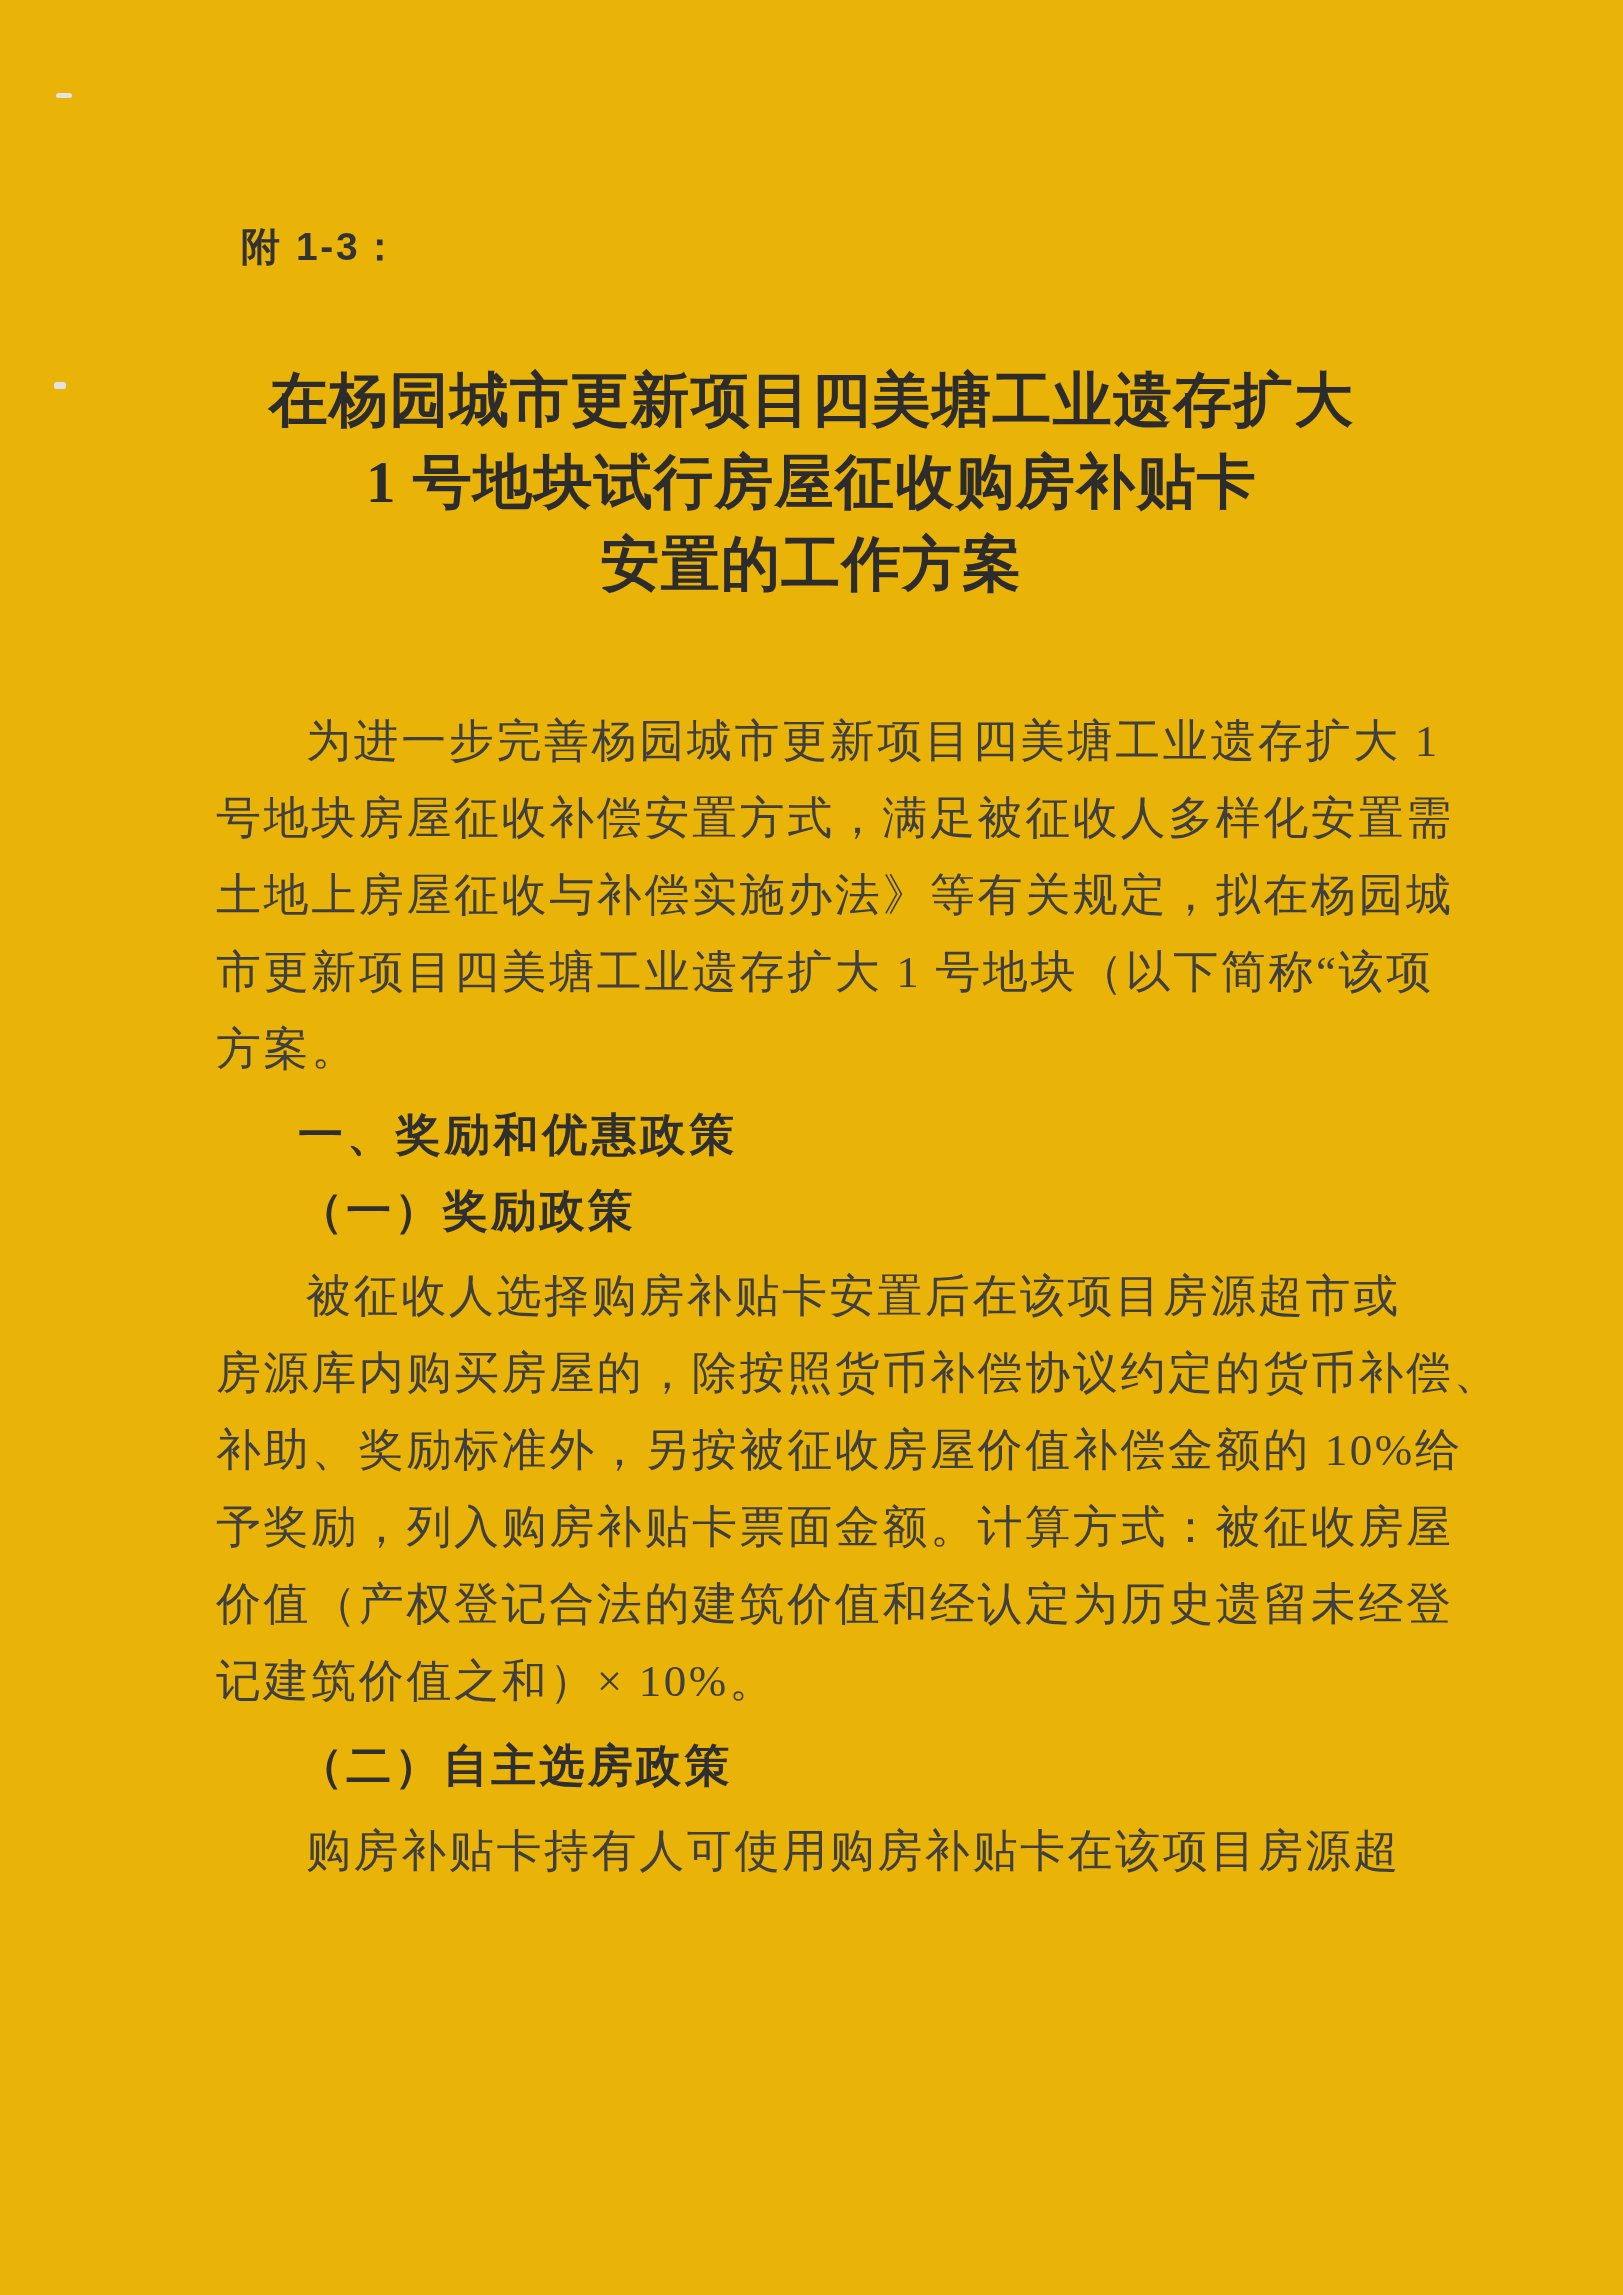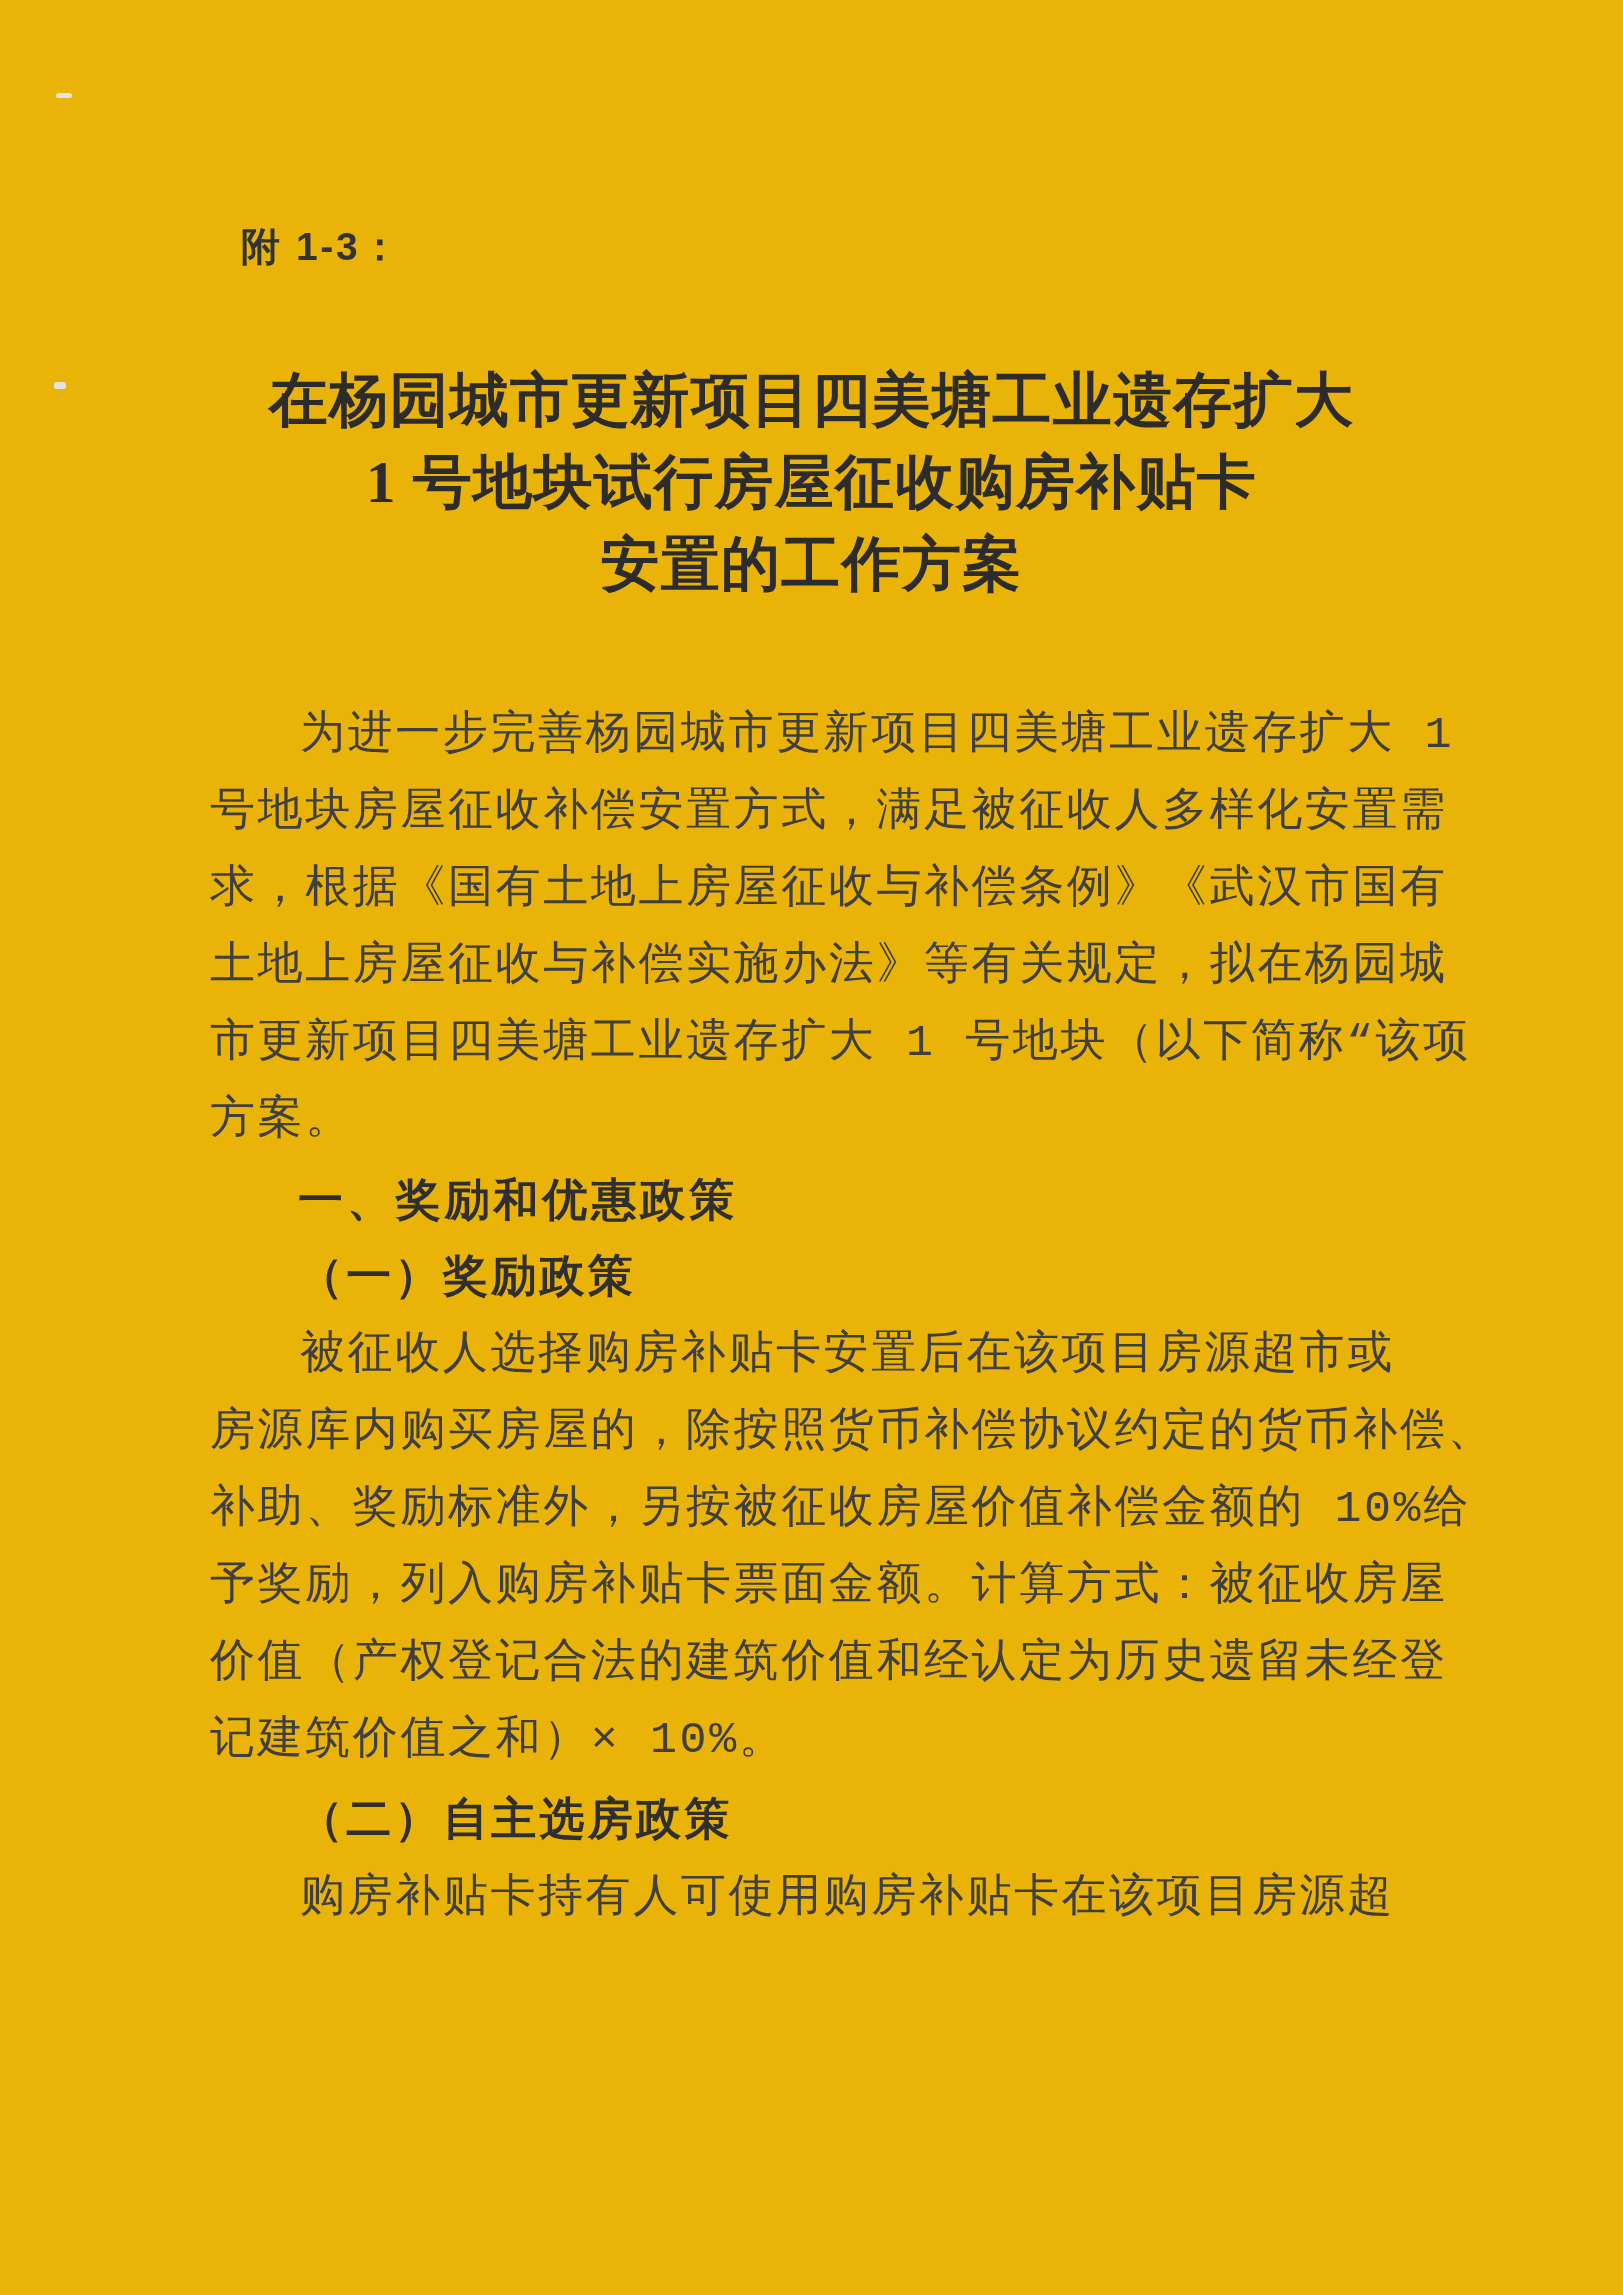--- a/index.html
+++ b/index.html
@@ -56,21 +56,21 @@
 
   .body-block {
     position: absolute;
     left: 208px;
     top: 695px;
     width: 1231px;
     font-size: 45px;
     line-height: 77px;
     letter-spacing: 2.6px;
   }
-  .body-block p { margin: 2px; padding: 0; font-family: Liberation Mono, monospace; }
+  .body-block p { margin: 8px; padding: 0; }
   .line { display: block; white-space: nowrap; }
   .indent { text-indent: 2em; }
 
   .h1 {
     font-family: "Liberation Sans", "DejaVu Sans", sans-serif;
     font-weight: 700;
     letter-spacing: 3.9px;
     color: #2f2f2f;
   }
   .h2 {
@@ -104,21 +104,20 @@
     <span class="title-line">在杨园城市更新项目四美塘工业遗存扩大</span>
     <span class="title-line">1 号地块试行房屋征收购房补贴卡</span>
     <span class="title-line">安置的工作方案</span>
   </h1>
 
   <div class="body-block">
 
     <p>
       <span class="line indent">为进一步完善杨园城市更新项目四美塘工业遗存扩大 1</span>
       <span class="line">号地块房屋征收补偿安置方式，满足被征收人多样化安置需</span>
-      <span class="line">求，根据《国有土地上房屋征收与补偿条例》《武汉市国有</span>
       <span class="line">土地上房屋征收与补偿实施办法》等有关规定，拟在杨园城</span>
       <span class="line">市更新项目四美塘工业遗存扩大 1 号地块（以下简称“该项</span>
       <span class="line">方案。</span>
     </p>
 
     <div class="line h1 indent">一、奖励和优惠政策</div>
 
     <div class="line h2 indent">（一）奖励政策</div>
 
     <p>

